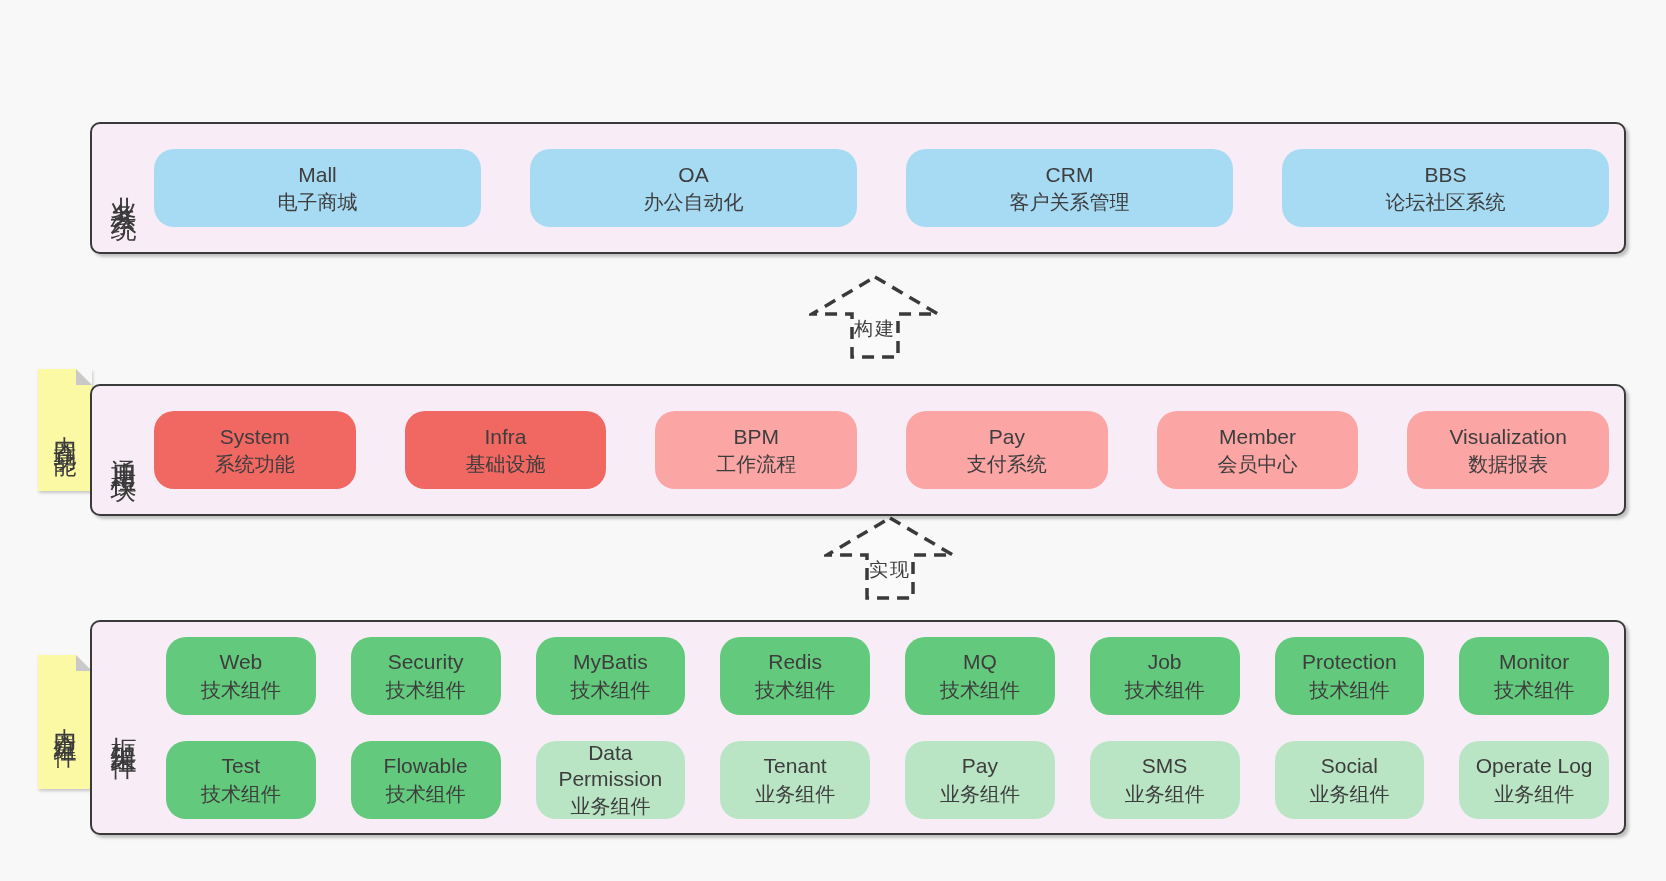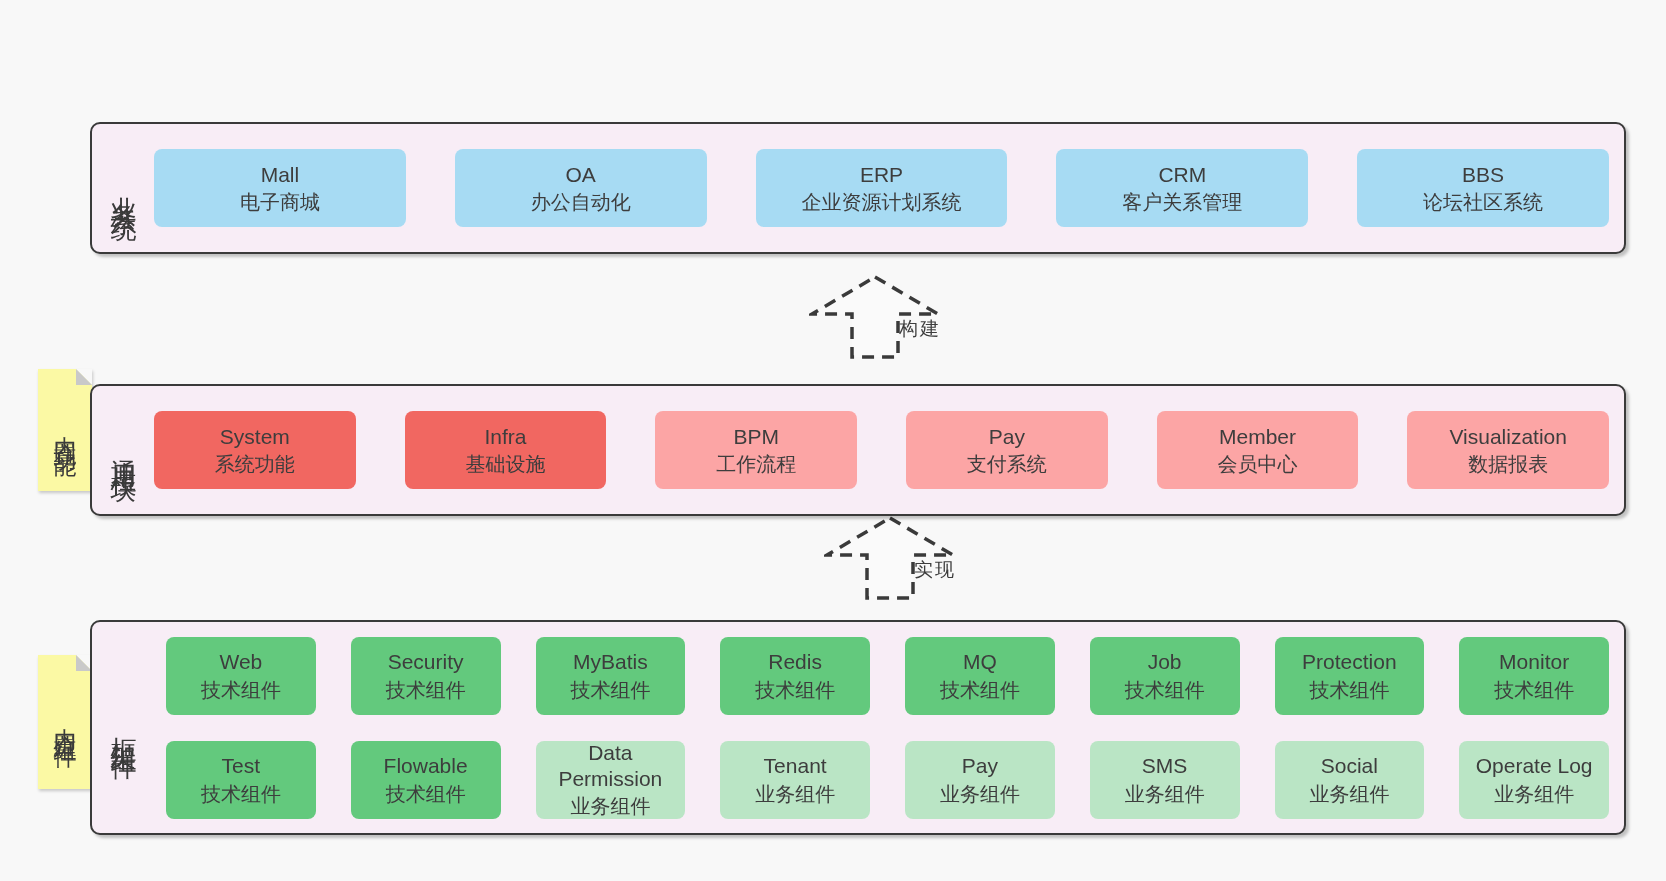--- a/index.html
+++ b/index.html
@@ -28,21 +28,21 @@
     writing-mode:vertical-rl;text-orientation:upright;
     font-size:26px;letter-spacing:6px;color:#3a3a3a;line-height:1;
   }
   .layer-content{flex:1;display:flex;flex-direction:column;gap:26px;padding:0 15px 0 8px;}
   .row{display:flex;}
   .row.six{gap:49px;}
   .row.eight{gap:35px;margin-left:12px;}
 
   
   .box{
-    flex:1;height:78px;border-radius:8px;
+    flex:1;height:78px;border-radius:20px;
     display:flex;flex-direction:column;justify-content:center;align-items:center;
     text-align:center;
   }
   .box .en{font-size:21px;line-height:1.22;}
   .box .zh{font-size:20px;line-height:1.22;margin-top:3px;}
   .blue{background:#a7dbf3;}
   .red{background:#f16761;}
   .pink{background:#fca5a5;}
   .green{background:#63c97d;}
   .green-light{background:#bae5c5;}
@@ -67,44 +67,40 @@
     writing-mode:vertical-rl;text-orientation:upright;
     font-size:23px;letter-spacing:6px;color:#3a3a3a;line-height:1;
   }
 
   
   .arrow{position:absolute;width:132px;height:86px;z-index:1;}
   #arrow-build{left:809px;top:274px;}
   #arrow-implement{left:824px;top:515px;}
   .arrow svg{display:block;width:100%;height:100%;}
   .arrow-label{
-    position:absolute;left:0;top:42px;width:100%;text-align:right;
+    position:absolute;left:0;top:42px;width:100%;text-align:center;
     font-size:19px;letter-spacing:2px;color:#3d3d3d;
   }
 </style>
 </head>
 <body>
 
 <div class="layer" id="layer-business">
   <div class="layer-label-wrap">
     <div class="layer-label">业务系统</div>
   </div>
   <div class="layer-content">
     <div class="row six">
       <div class="box blue">
         <div class="en">Mall</div>
         <div class="zh">电子商城</div>
       </div>
       <div class="box blue">
         <div class="en">OA</div>
         <div class="zh">办公自动化</div>
-      </div>
-      <div class="box blue">
-        <div class="en">ERP</div>
-        <div class="zh">企业资源计划系统</div>
       </div>
       <div class="box blue">
         <div class="en">CRM</div>
         <div class="zh">客户关系管理</div>
       </div>
       <div class="box blue">
         <div class="en">BBS</div>
         <div class="zh">论坛社区系统</div>
       </div>
     </div>

